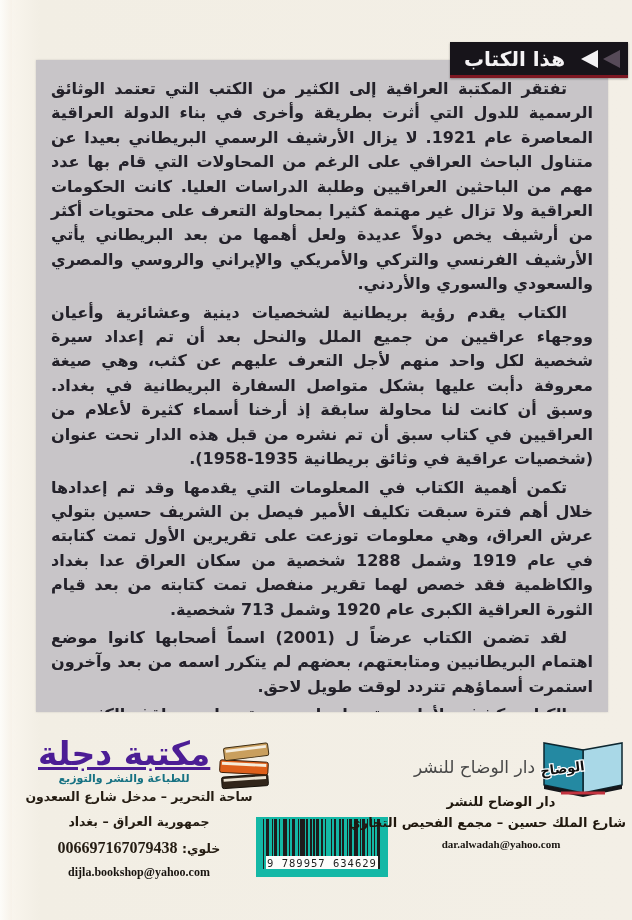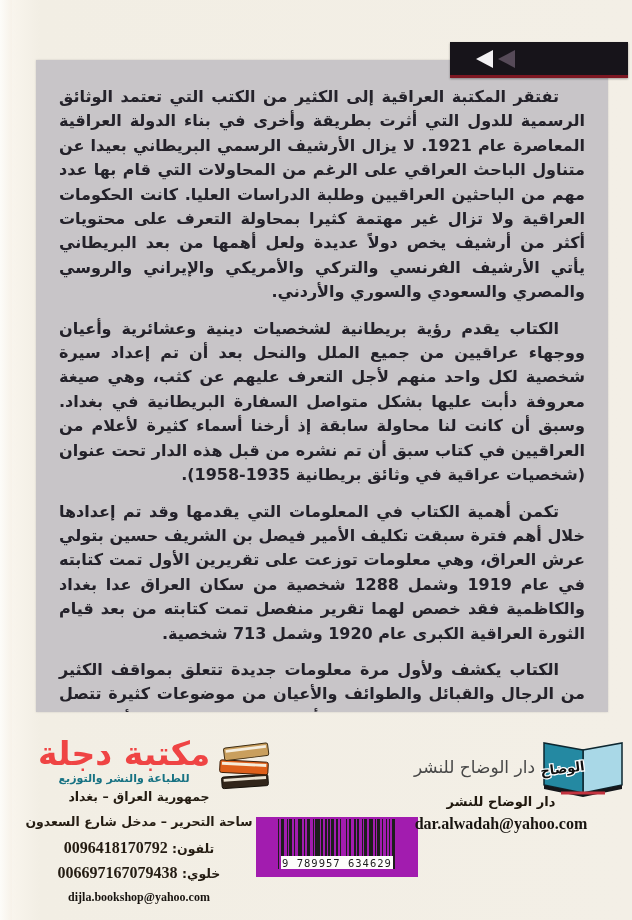--- a/index.html
+++ b/index.html
@@ -25,65 +25,67 @@
   .tri.white{border-right:17px solid #f3f1f3;}
   .tri.dark{border-right:17px solid #564a58;}
   
   .desc-box{
     position:absolute;left:36px;top:60px;width:572px;height:652px;box-sizing:border-box;
     background:var(--box_bg);padding:13px 11px;overflow:hidden;
     direction:rtl;text-align:justify;color:var(--body_text);
     font-size:16px;font-weight:bold;line-height:24.4px;z-index:1;
     box-shadow:0 0 2px rgba(0,0,0,.15);
   }
-  .desc-box p{margin:12px;text-indent:26px;}
+  .desc-box p{margin:4px;text-indent:26px;}
   
   .dijla-logo{position:absolute;left:38px;top:737px;display:flex;align-items:flex-start;}
   .dijla-text{display:flex;flex-direction:column;align-items:center;direction:rtl;}
-  .dijla-title{font-size:33px;font-weight:900;color:#ef4444;line-height:34px;letter-spacing:-1px;white-space:nowrap;}
+  .dijla-title{font-size:33px;font-weight:900;color:#4c1d95;line-height:34px;letter-spacing:-1px;white-space:nowrap;text-decoration:underline;}
   .dijla-sub{font-size:11px;font-weight:bold;color:var(--teal);margin-top:1px;white-space:nowrap;}
   .books-icon{margin-left:6px;margin-top:-2px;}
   .dijla-lines{position:absolute;left:14px;top:789px;width:250px;text-align:center;direction:rtl;color:#241c12;}
   .dijla-lines .ln{height:25px;font-size:12.5px;font-weight:bold;white-space:nowrap;}
   .num{font-family:"Liberation Serif",serif;font-weight:bold;font-size:16px;direction:ltr;unicode-bidi:embed;}
   .email{font-family:"Liberation Serif",serif;font-weight:bold;font-size:12px;direction:ltr;color:#181410;}
   
-  .barcode{position:absolute;left:256px;top:817px;width:126px;height:56px;background:#a21caf;padding:2px 18px;}
+  .barcode{position:absolute;left:256px;top:817px;width:126px;height:56px;background:#14b8a6;padding:2px 3px;}
   .bars{position:relative;height:50px;display:flex;align-items:stretch;justify-content:center;}
   .bars i{display:block;height:100%;}
   .bc-label{
     position:absolute;bottom:0;left:7px;right:7px;height:13px;background:#fdfdfb;
     font-family:"DejaVu Sans Mono",monospace;font-size:10.5px;color:#1c1c1c;
     display:flex;align-items:flex-end;justify-content:center;letter-spacing:1px;white-space:nowrap;
   }
   
   .wadah-logo{position:absolute;right:5px;top:741px;}
   .wadah-label{position:absolute;right:97px;top:757px;font-size:17px;color:#474747;direction:rtl;white-space:nowrap;}
   .wadah-lines{position:absolute;right:6px;top:794px;width:250px;text-align:center;direction:rtl;color:#20180e;}
   .wadah-lines .ln{height:21px;font-size:13px;font-weight:bold;white-space:nowrap;}
   .wadah-lines .big .num{font-size:18px;}
   .wadah-lines .big{height:22px;}
-  .wadah-lines .email{font-size:16px;}
+  .wadah-lines .email{font-size:11px;}
 </style>
 </head>
 <body style="--banner_bg: #17141a; --banner_line: #7d1722; --box_bg: #c8c5c8; --body_text: #24222a; --teal: #177283; --wadah_dark: #2489a2; --wadah_light: #a9d8e7;">
 
 <div class="scan-edge"></div>
 
 <div class="banner">
+  <span class="banner-label">هذا الكتاب</span>
   <span class="arrows">
     <span class="tri white"></span>
     <span class="tri dark"></span>
   </span>
 </div>
 
 <div class="desc-box">
   <p>تفتقر المكتبة العراقية إلى الكثير من الكتب التي تعتمد الوثائق الرسمية للدول التي أثرت بطريقة وأخرى في بناء الدولة العراقية المعاصرة عام 1921. لا يزال الأرشيف الرسمي البريطاني بعيدا عن متناول الباحث العراقي على الرغم من المحاولات التي قام بها عدد مهم من الباحثين العراقيين وطلبة الدراسات العليا. كانت الحكومات العراقية ولا تزال غير مهتمة كثيرا بمحاولة التعرف على محتويات أكثر من أرشيف يخص دولاً عديدة ولعل أهمها من بعد البريطاني يأتي الأرشيف الفرنسي والتركي والأمريكي والإيراني والروسي والمصري والسعودي والسوري والأردني.</p>
   <p>الكتاب يقدم رؤية بريطانية لشخصيات دينية وعشائرية وأعيان ووجهاء عراقيين من جميع الملل والنحل بعد أن تم إعداد سيرة شخصية لكل واحد منهم لأجل التعرف عليهم عن كثب، وهي صيغة معروفة دأبت عليها بشكل متواصل السفارة البريطانية في بغداد. وسبق أن كانت لنا محاولة سابقة إذ أرخنا أسماء كثيرة لأعلام من العراقيين في كتاب سبق أن تم نشره من قبل هذه الدار تحت عنوان (شخصيات عراقية في وثائق بريطانية 1935-1958).</p>
   <p>تكمن أهمية الكتاب في المعلومات التي يقدمها وقد تم إعدادها خلال أهم فترة سبقت تكليف الأمير فيصل بن الشريف حسين بتولي عرش العراق، وهي معلومات توزعت على تقريرين الأول تمت كتابته في عام 1919 وشمل 1288 شخصية من سكان العراق عدا بغداد والكاظمية فقد خصص لهما تقرير منفصل تمت كتابته من بعد قيام الثورة العراقية الكبرى عام 1920 وشمل 713 شخصية.</p>
+  <p>لقد تضمن الكتاب عرضاً ل (2001) اسماً أصحابها كانوا موضع اهتمام البريطانيين ومتابعتهم، بعضهم لم يتكرر اسمه من بعد وآخرون استمرت أسماؤهم تتردد لوقت طويل لاحق.</p>
   <p>الكتاب يكشف ولأول مرة معلومات جديدة تتعلق بمواقف الكثير من الرجال والقبائل والطوائف والأعيان من موضوعات كثيرة تتصل بالصراع مع المحتل البريطاني أو مقاومته بشراسة لأجل نيل الاستقلال.</p>
 </div>
 
 <div class="dijla-logo">
   <div class="dijla-text">
     <span class="dijla-title">مكتبة دجلة</span>
     <span class="dijla-sub">للطباعة والنشر والتوزيع</span>
   </div>
   <svg class="books-icon" width="58" height="56" viewBox="0 0 60 58">
     <g transform="rotate(-4 30 48)">
@@ -95,26 +97,22 @@
       <rect x="6" y="29" width="46" height="3" fill="#f6ebd7"></rect>
     </g>
     <g transform="rotate(-7 30 16)">
       <rect x="8" y="11" width="46" height="13" rx="2" fill="#c99f5e" stroke="#3d2c12" stroke-width="1"></rect>
       <rect x="10" y="13" width="42" height="3" fill="#f4edde"></rect>
     </g>
   </svg>
 </div>
 
 <div class="dijla-lines">
+  <div class="ln">ساحة التحرير – مدخل شارع السعدون</div>
   <div class="ln">جمهورية العراق – بغداد</div>
-  <div class="ln">ساحة التحرير – مدخل شارع السعدون</div>
-  <div class="ln">
-    <span>تلفون:</span>
-    <span class="num">0096418170792</span>
-  </div>
   <div class="ln">
     <span>خلوي:</span>
     <span class="num">006697167079438</span>
   </div>
   <div class="ln"><span class="email">dijla.bookshop@yahoo.com</span></div>
 </div>
 
 <div class="barcode">
   <div class="bars" id="bars">
     <i style="width: 1.45px; background: rgb(29, 29, 29);"></i>
@@ -185,14 +183,15 @@
     <polygon points="44,9 5,2 5,44 44,52" fill="#2489a2" stroke="#0d2730" stroke-width="1.5"></polygon>
     <polygon points="5,44 44,52 83,44 83,48 44,56 5,48" fill="#15161a"></polygon>
     <polygon points="22,50.5 66,50.5 66,53.5 22,53.5" fill="#c2333f"></polygon>
     <text x="24" y="32" font-size="13" font-weight="bold" fill="#101010" text-anchor="middle" transform="rotate(-7 24 32)" style="paint-order:stroke;stroke:#ffffff;stroke-width:2.5">الوضاح</text>
   </svg>
 </div>
 <div class="wadah-label">دار الوضاح للنشر</div>
 
 <div class="wadah-lines">
   <div class="ln">دار الوضاح للنشر</div>
+  <div class="ln">شارع الملك حسين – مجمع الفحيص التجاري</div>
   <div class="ln"><span class="email">dar.alwadah@yahoo.com</span></div>
 </div>
 
 </body></html>

